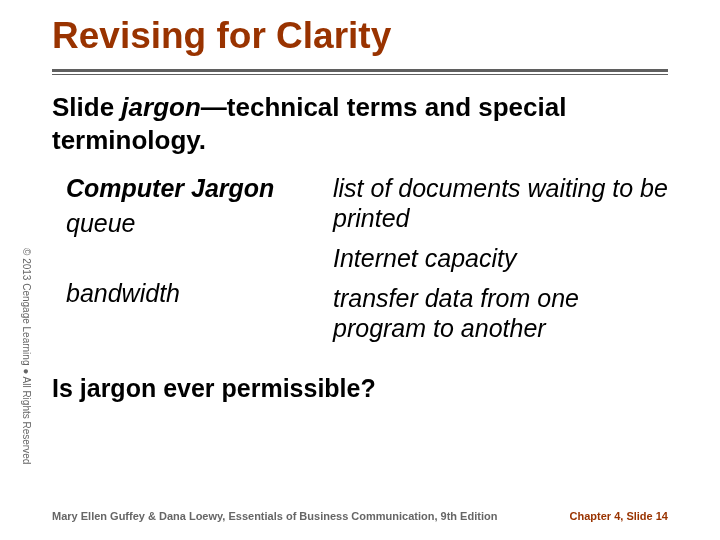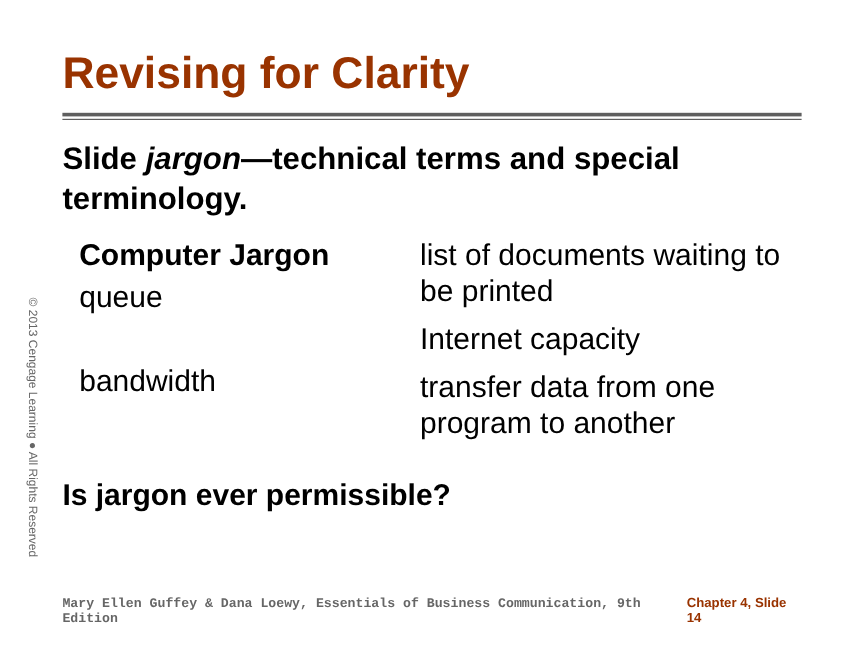--- a/index.html
+++ b/index.html
@@ -1,36 +1,36 @@
 <!DOCTYPE html>
 <html><head>
 <meta charset="utf-8">
 <style>
   * { margin: 0; padding: 0; box-sizing: border-box; }
   html, body { width: 720px; height: 540px; font-family: Arial, Helvetica, sans-serif; background: #fff; }
-  .slide { width: 720px; height: 540px; position: relative; padding: 40px 52px 0 52px; }
+  .slide { width: 720px; height: 540px; position: relative; padding: 15px 52px 0 52px; }
   .title { font-size: 37px; font-weight: bold; color: #993300; margin-bottom: 12px; }
   .rule-wrap { height: 8px; margin-bottom: 14px; }
   .rule1 { height: 3px; background: #5f5f5f; margin-bottom: 2px; }
   .rule2 { height: 1px; background: #5f5f5f; }
   .subtitle { font-size: 26px; font-weight: bold; color: #000; line-height: 1.25; margin-bottom: 18px; }
   .subtitle em { font-style: italic; }
-  .cols { display: flex; gap: 18px; padding-left: 14px; }
+  .cols { display: flex; gap: 1px; padding-left: 14px; font-style: italic; }
   .col { display: flex; flex-direction: column; }
   .col-left { width: 266px; }
   .col-right { flex: 1; }
   .hdr { font-size: 25px; font-weight: bold; color: #000; margin-bottom: 6px; }
   .row { font-size: 25px; color: #000; line-height: 1.18; }
   .row-a { height: 70px; }
   .row-b { height: 72px; }
   .row-c { height: 40px; }
   .question { font-size: 25px; font-weight: bold; color: #000; margin-top: 18px; }
   .vtext { position: absolute; left: 32px; top: 248px; width: 250px; font-size: 10px; color: #666; transform: rotate(90deg); transform-origin: left top; white-space: nowrap; }
   .footer { position: absolute; left: 52px; right: 52px; bottom: 18px; display: flex; justify-content: space-between; align-items: baseline; font-size: 11px; font-weight: bold; }
-  .footer-left { color: #666; font-family: Liberation Mono, monospace; }
+  .footer-left { color: #666; }
   .footer-right { color: #993300; }
 </style>
 </head>
 <body>
 
 <div class="slide">
 
   <div class="title">Revising for Clarity</div>
 
   <div class="rule-wrap">

